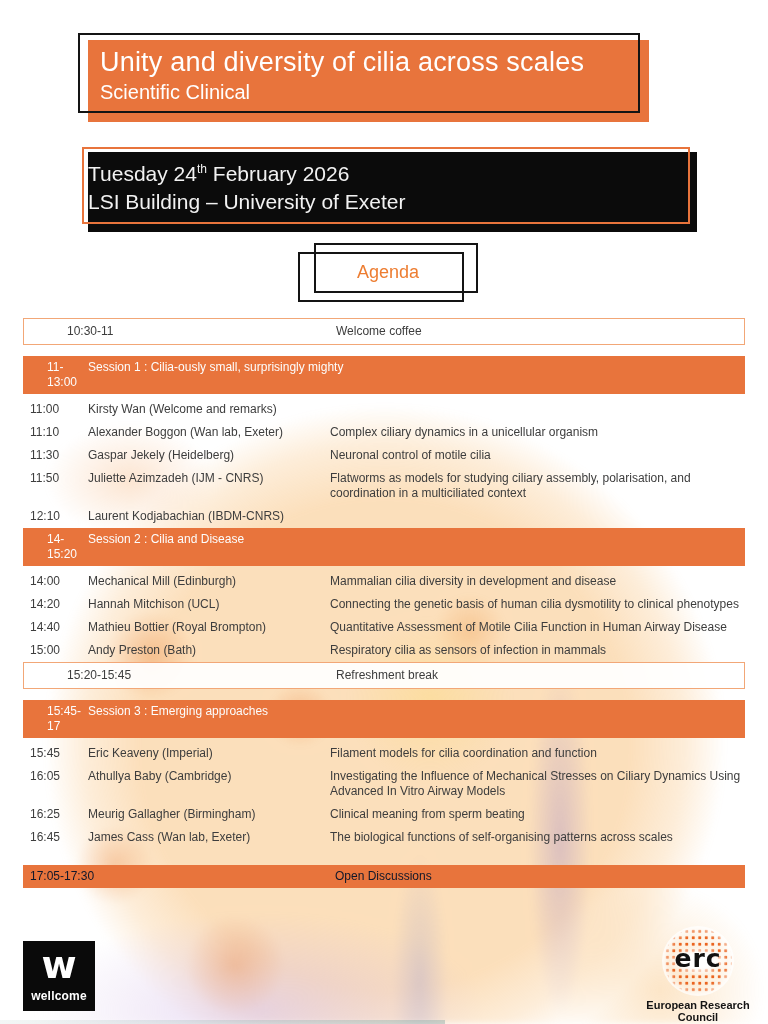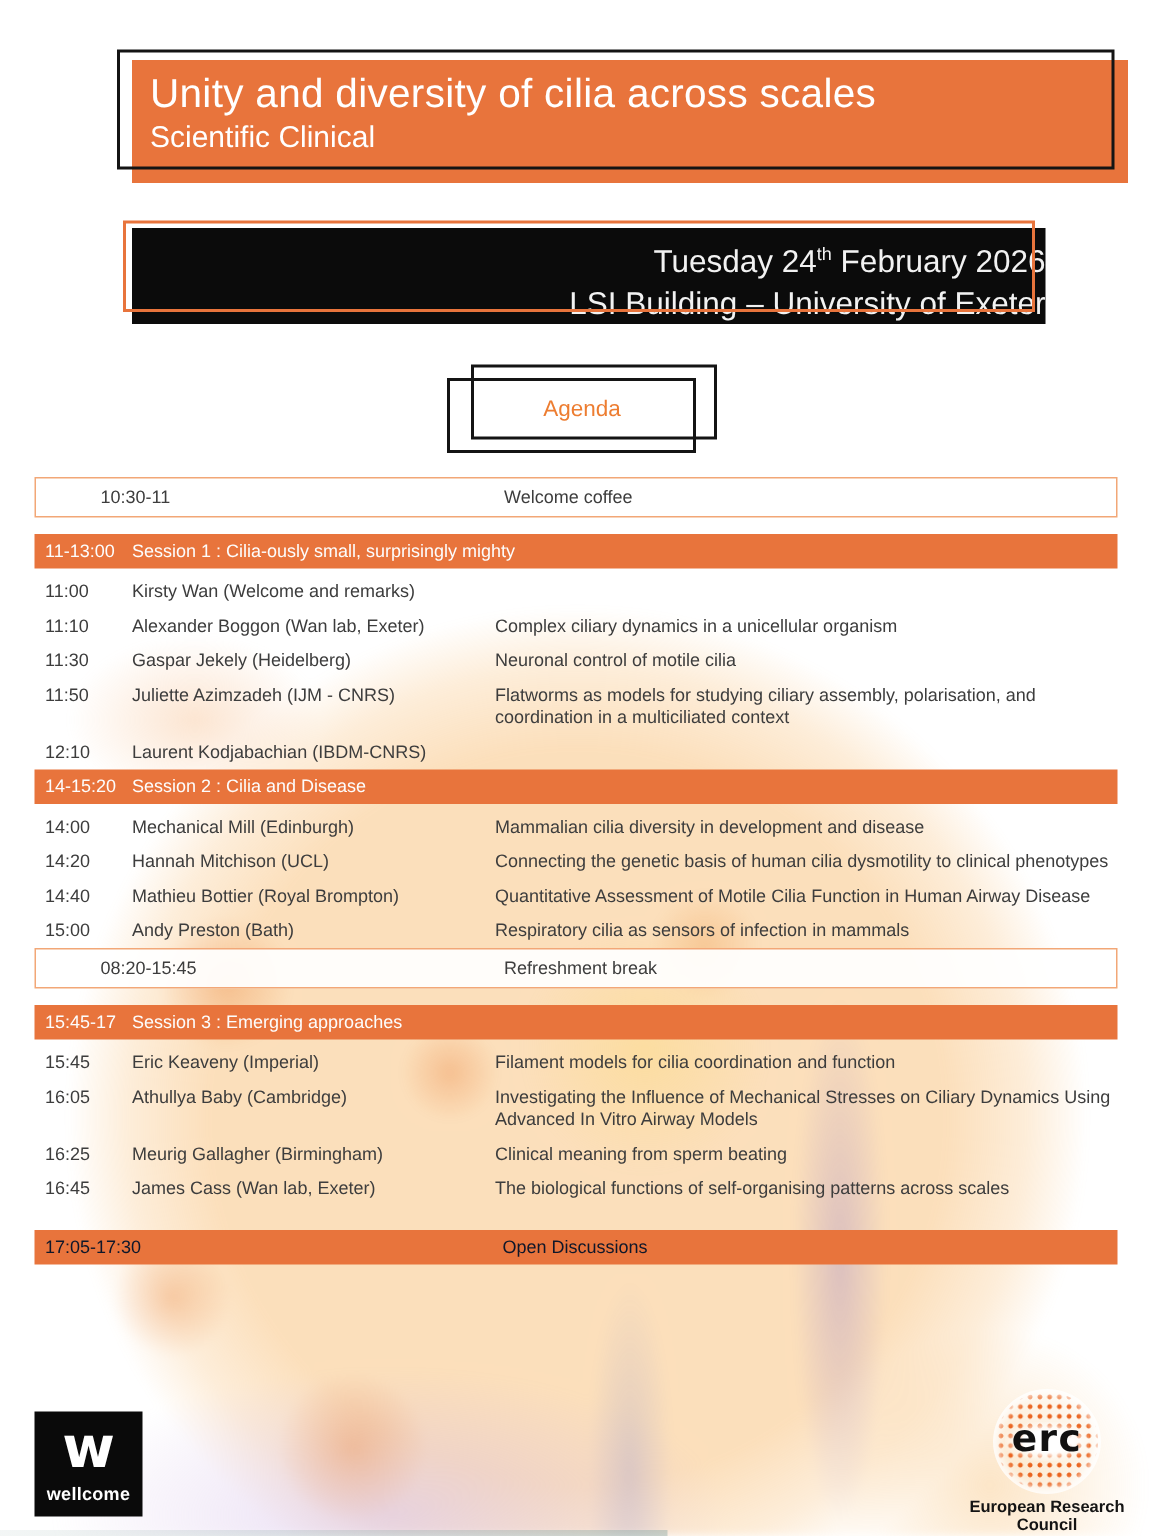--- a/index.html
+++ b/index.html
@@ -29,35 +29,35 @@
       radial-gradient(circle at 385px 745px, rgba(246,166,66,0.36) 0 245px, rgba(246,166,66,0.20) 300px, rgba(246,166,66,0) 340px);
     filter:blur(3px);
   }
   .bg-bottom-strip{
     position:absolute;left:0;bottom:0;width:58%;height:4px;z-index:0;
     background:linear-gradient(to right, rgba(140,170,165,0.10), rgba(140,170,165,0.45));
     pointer-events:none;
   }
   
   .title-box{
-    position:absolute;left:88px;top:40px;width:664px;height:82px;
+    position:absolute;left:88px;top:40px;width:561px;height:82px;
     background:#E8743C;color:#fff;z-index:2;
     padding:5px 0 0 12px;box-sizing:border-box;
   }
   .title-outline{
     position:absolute;left:-10px;top:-7px;right:9px;bottom:9px;
     border:2px solid #141414;pointer-events:none;
   }
   .title-main{font-size:27px;font-weight:300;letter-spacing:0.2px;line-height:34px;}
   .title-sub{font-size:20px;font-weight:300;line-height:26px;}
 
   .date-box{
-    position:absolute;left:88px;top:152px;width:609px;height:64px;
+    position:absolute;left:88px;top:152px;width:609px;height:80px;
     background:#0b0b0b;color:#f2f2f2;z-index:2;
-    text-align:right;font-size:21px;font-weight:300;line-height:28px;
+    text-align:left;font-size:21px;font-weight:300;line-height:28px;
     padding-top:3px;box-sizing:border-box;
   }
   .date-outline{
     position:absolute;left:-6px;top:-5px;right:7px;bottom:8px;
     border:2px solid #E8743C;pointer-events:none;
   }
   .date-box sup{font-size:12px;}
 
   .agenda-box{
     position:absolute;left:298px;top:243px;width:180px;height:59px;z-index:2;
@@ -65,42 +65,42 @@
   .agenda-rect-back{
     position:absolute;right:0;top:0;width:160px;height:46px;
     border:2px solid #141414;
   }
   .agenda-rect-front{
     position:absolute;left:0;bottom:0;width:162px;height:46px;
     border:2px solid #141414;background:transparent;
   }
   .agenda-label{
     position:absolute;inset:0;display:flex;align-items:center;justify-content:center;
-    color:#ED7D31;font-size:15px;font-weight:300;
+    color:#ED7D31;font-size:18px;font-weight:300;
   }
 
   
   .schedule{
     position:absolute;left:23px;top:318px;width:722px;z-index:2;
     font-size:12px;line-height:15px;
   }
   .row-break{
     display:grid;grid-template-columns:307px 1fr;
     border:1px solid #F2A777;background:rgba(255,255,255,0.93);
     padding:5px 0;margin:0 0 11px 0;
   }
   .row-break + .row-session{margin-top:11px;}
   .row-break .t{padding-left:7px;margin-left:36px;}
   .row-break .lbl{padding-left:5px;}
   .row-session{
     display:grid;grid-template-columns:65px 1fr;
     background:#E8743C;color:#FDFDFD;
     padding:4px 0;margin:0 0 4px 0;
   }
-  .row-session .t{padding-left:7px;}
+  .row-session .t{padding-left:24px;}
   .row-talk{
     display:grid;grid-template-columns:65px 242px 1fr;
     padding:4px 0;
   }
   .row-talk .t{padding-left:7px;}
   .row-talk .ttl{padding-right:2px;}
   .row-open{
     display:grid;grid-template-columns:307px 1fr;
     background:#E8743C;color:#0f172a;
     padding:4px 0;margin-top:16px;
@@ -217,21 +217,21 @@
     <div class="t">14:40</div>
     <div class="spk">Mathieu Bottier (Royal Brompton)</div>
     <div class="ttl">Quantitative Assessment of Motile Cilia Function in Human Airway Disease</div>
   </div>
     <div class="row-talk">
     <div class="t">15:00</div>
     <div class="spk">Andy Preston (Bath)</div>
     <div class="ttl">Respiratory cilia as sensors of infection in mammals</div>
   </div>
     <div class="row-break">
-    <div class="t">08:20-15:45</div>
+    <div class="t">15:20-15:45</div>
     <div class="lbl">Refreshment break</div>
   </div>
     <div class="row-session">
     <div class="t">15:45-17</div>
     <div class="lbl">Session 3 : Emerging approaches</div>
   </div>
     <div class="row-talk">
     <div class="t">15:45</div>
     <div class="spk">Eric Keaveny (Imperial)</div>
     <div class="ttl">Filament models for cilia coordination and function</div>

